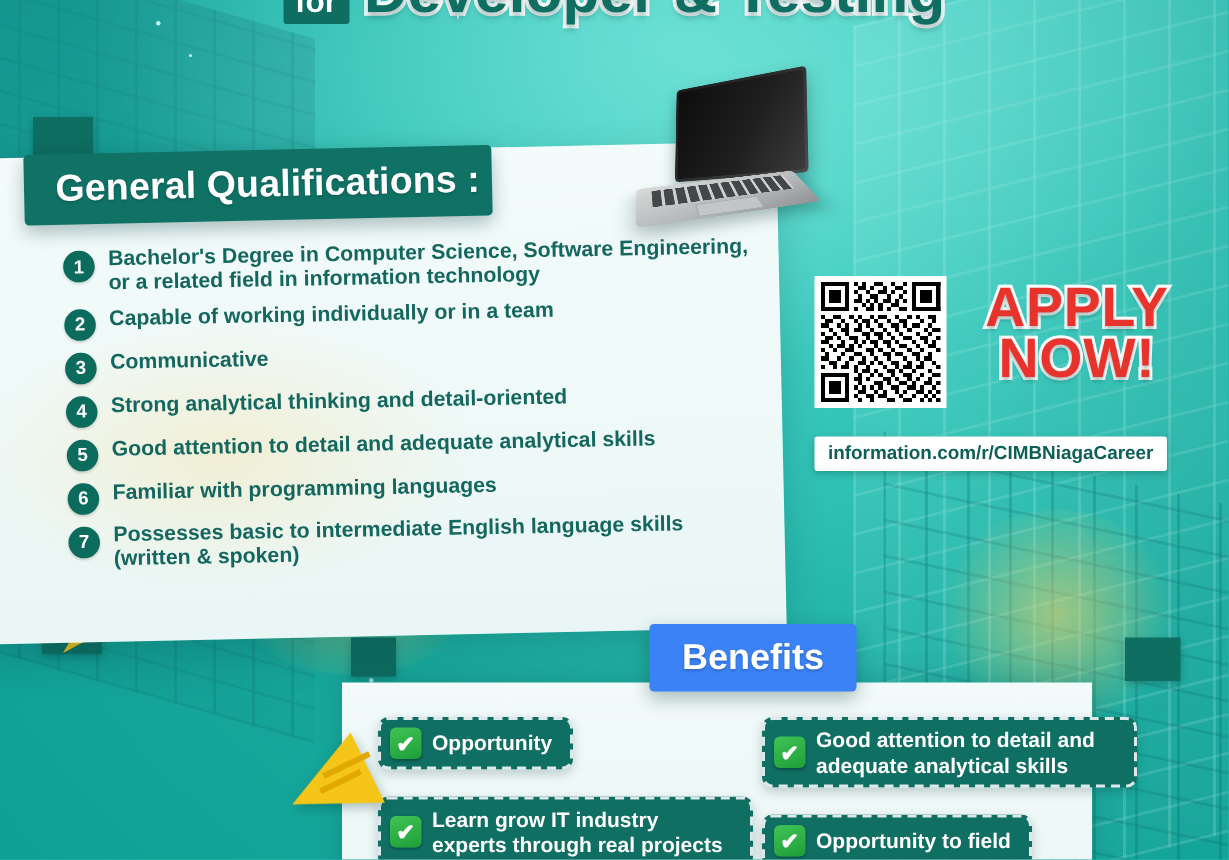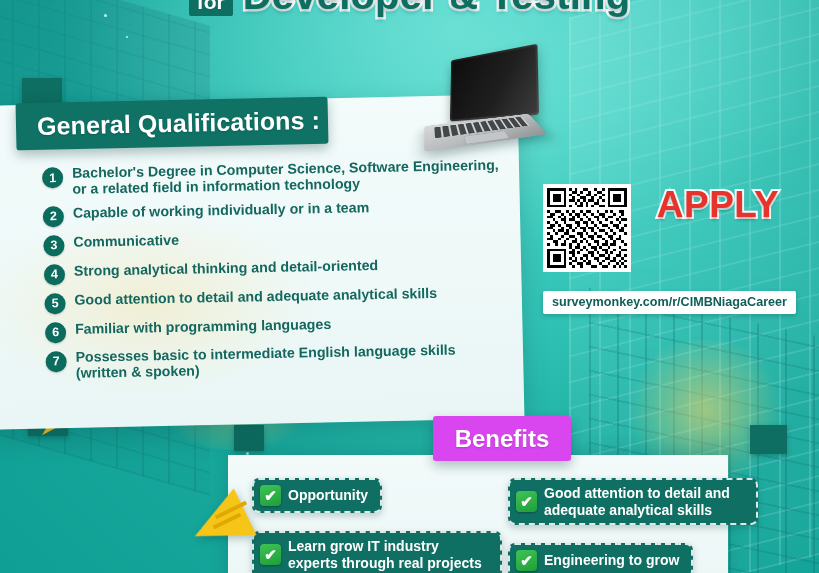--- a/index.html
+++ b/index.html
@@ -169,21 +169,21 @@
   }
 
   
   .ben-card{
     position:absolute;left:228px;top:455px;width:500px;height:130px;
     background:linear-gradient(180deg,#f2fafa 0%, #ecf7f6 100%);
     box-shadow:0 -4px 16px rgba(0,60,60,.18);
   }
   .ben-head{
     position:absolute;left:433px;top:416px;width:138px;height:45px;
-    background:#d946ef;border-radius:3px;
+    background:#3b82f6;border-radius:3px;
     box-shadow:0 5px 12px rgba(0,50,50,.3);
     display:flex;align-items:center;justify-content:center;
   }
   .ben-head span{color:#ffffff;font-size:24px;font-weight:700;text-shadow:0 1px 2px rgba(0,0,0,.18);}
   .ben-col{position:absolute;}
   .ben-col.left{left:252px;top:478px;width:250px;}
   .ben-col.right{left:508px;top:478px;width:250px;}
   .ben-item{
     display:inline-flex;align-items:center;
     background:#0f6f63;border:2px dashed rgba(255,255,255,.85);
@@ -535,23 +535,24 @@
           <rect x="20" y="28" width="2" height="1"></rect>
           <rect x="24" y="28" width="1" height="1"></rect>
           <rect x="26" y="28" width="1" height="1"></rect>
           <rect x="28" y="28" width="1" height="1"></rect>
       </g>
     </svg>
   </div>
 
   <div class="apply">
     <div>APPLY</div>
-  </div>
-
-  <div class="url-pill">surveymonkey.com/r/CIMBNiagaCareer</div>
+    <div>NOW!</div>
+  </div>
+
+  <div class="url-pill">information.com/r/CIMBNiagaCareer</div>
 
   <div class="ben-card"></div>
   <div class="ben-head">
     <span>Benefits</span>
   </div>
 
   <div class="ben-col left">
     <div class="ben-item">
       <div class="chk">✔</div>
       <div class="ben-txt">Opportunity</div>
@@ -562,21 +563,21 @@
     </div>
   </div>
 
   <div class="ben-col right">
     <div class="ben-item" style="max-width:240px;">
       <div class="chk">✔</div>
       <div class="ben-txt">Good attention to detail and adequate analytical skills</div>
     </div>
     <div class="ben-item">
       <div class="chk">✔</div>
-      <div class="ben-txt">Engineering to grow</div>
+      <div class="ben-txt">Opportunity to field</div>
     </div>
   </div>
 
   <div class="mega">
     <div class="mega-cone"></div>
     <div class="mega-band"></div>
     <div class="mega-band2"></div>
   </div>
 
 </div>

